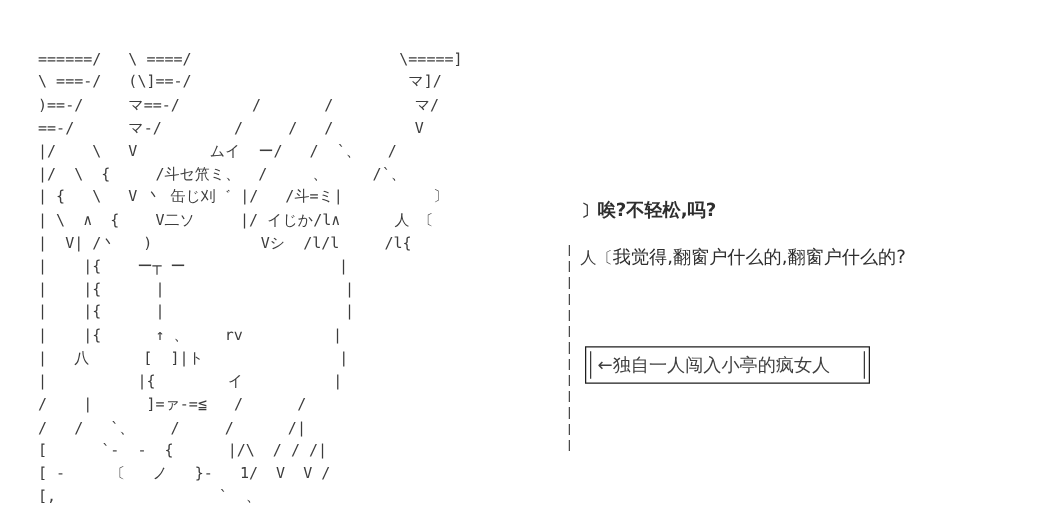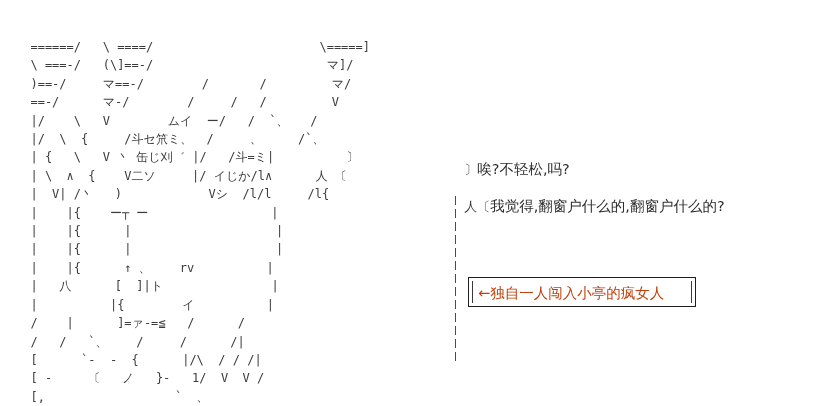--- a/index.html
+++ b/index.html
@@ -48,20 +48,21 @@
     position: absolute;
     font-family: "DejaVu Sans", "Liberation Sans", sans-serif;
     color: #2e2e2e;
     white-space: pre;
   }
   .dialogue-line-1 {
     left: 455px;
     top: 139px;
     font-size: 14.5px;
     line-height: 20px;
+    font-weight: bold;
   }
   .dialogue-line-2 {
     left: 455px;
     top: 176px;
     font-size: 14.5px;
     line-height: 20px;
   }
   .dlg-bracket {
     font-family: "DejaVu Sans Mono", "Liberation Mono", monospace;
     color: #3c3c3c;
@@ -103,21 +104,21 @@
     background: transparent;
     pointer-events: none;
   }
   .caption-text {
     position: absolute;
     left: 478px;
     top: 283px;
     font-family: "DejaVu Sans", "Liberation Sans", sans-serif;
     font-size: 14.5px;
     line-height: 20px;
-    color: #c2410c;
+    color: #404040;
     white-space: pre;
   }
 </style>
 </head>
 <body>
 
 <div class="aa-canvas">
   <pre class="aa-art">  ======/   \ ====/                       \=====]
   \ ===-/   (\]==-/                        マ]/
   )==-/     マ==-/        /       /         マ/

